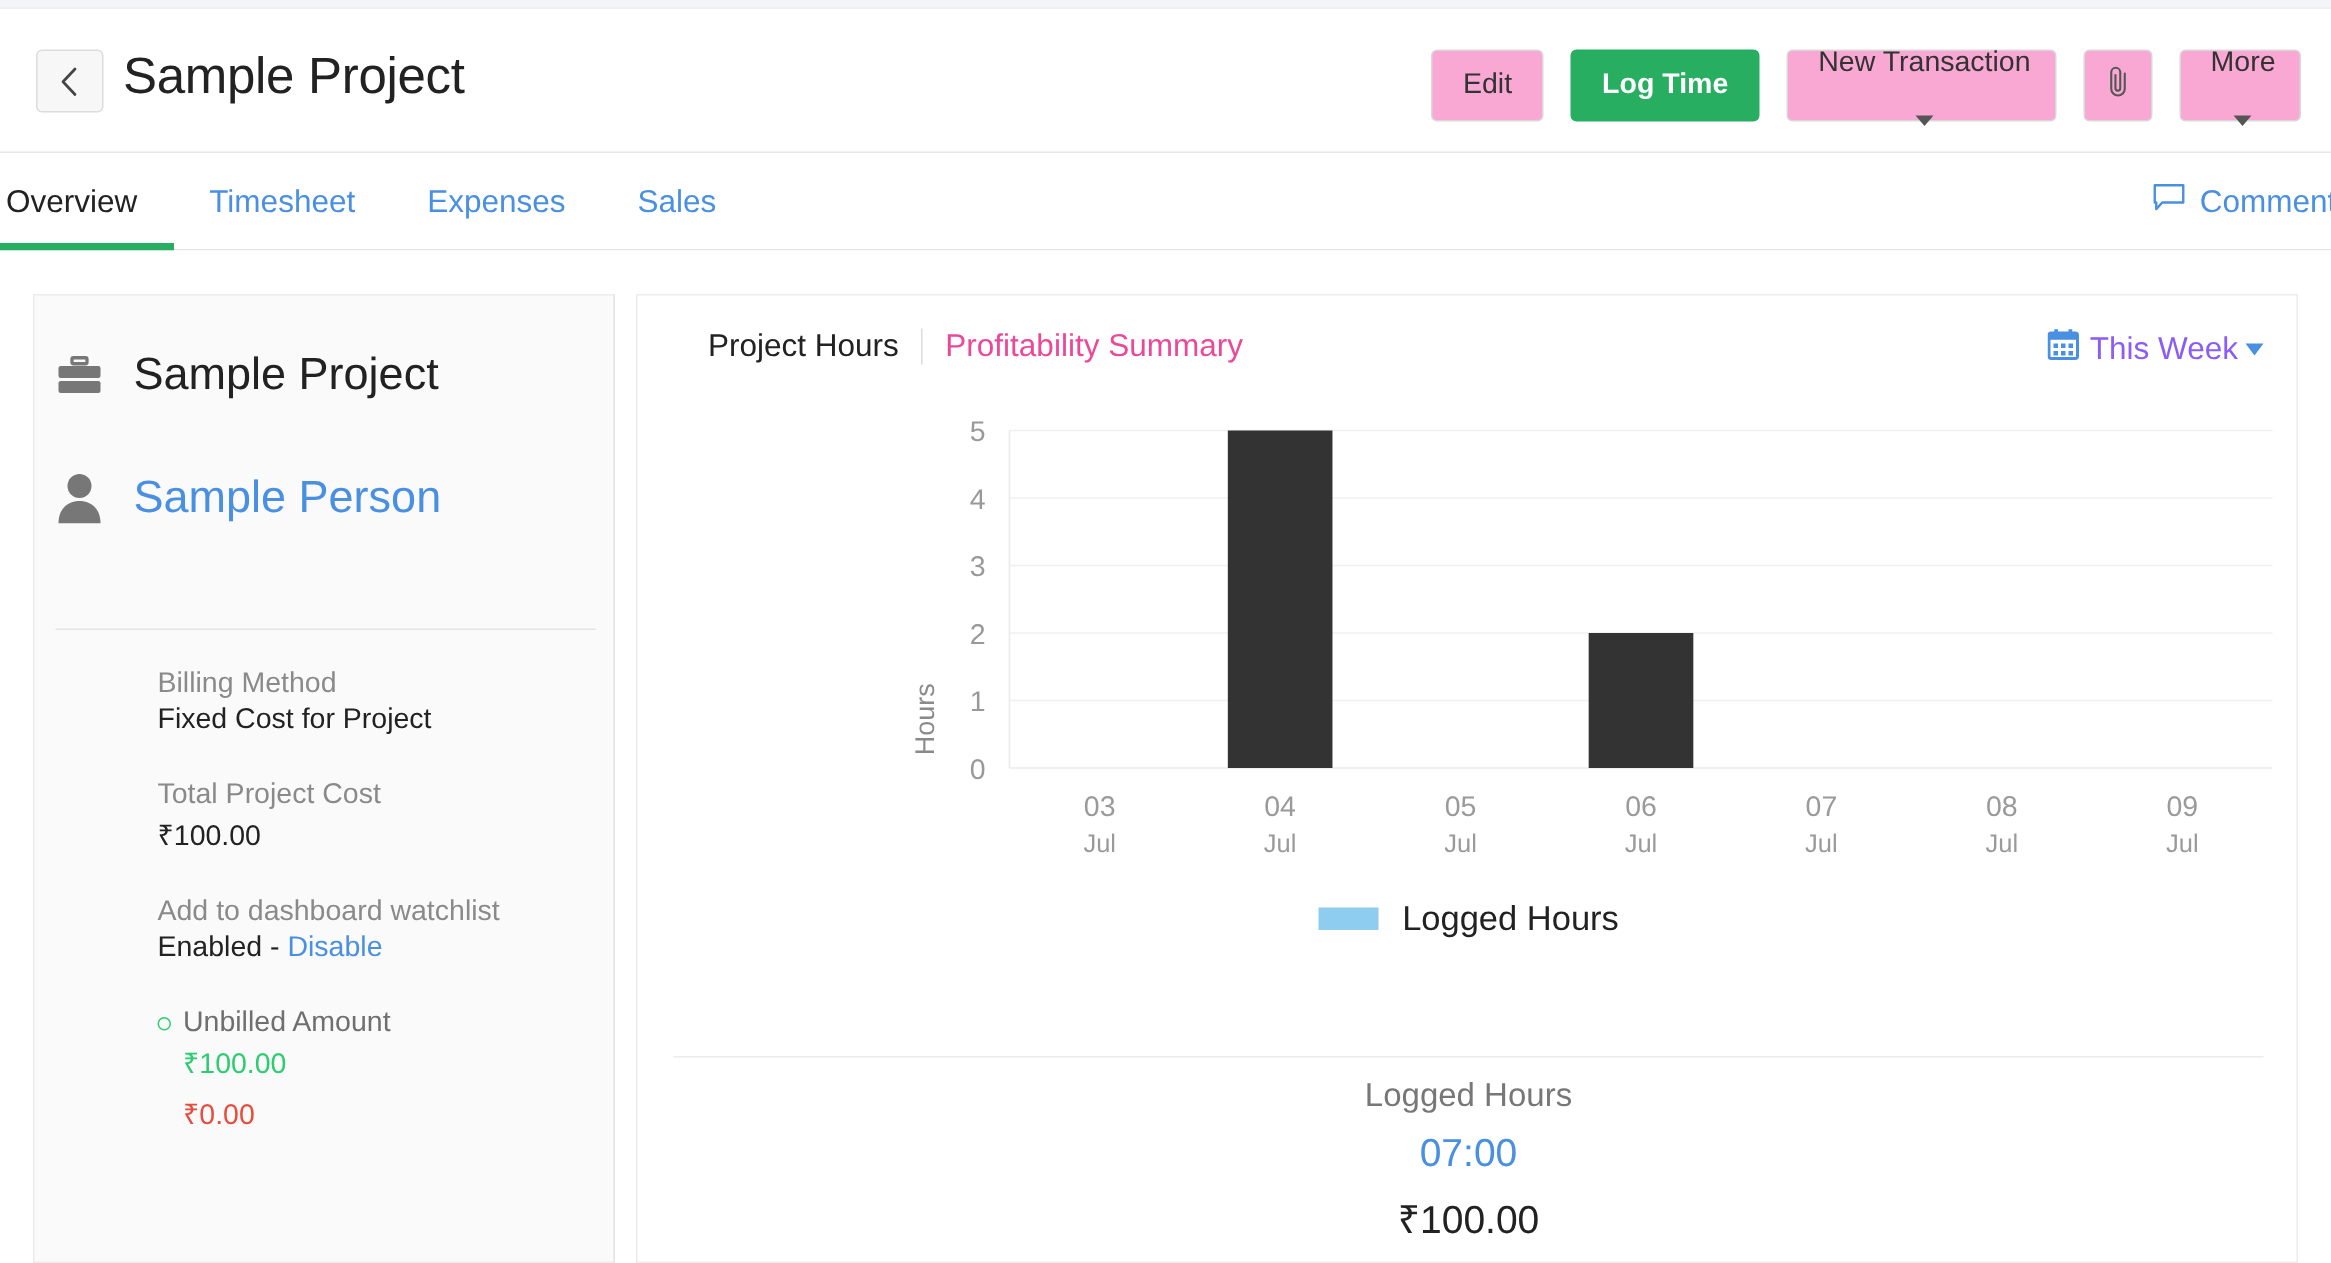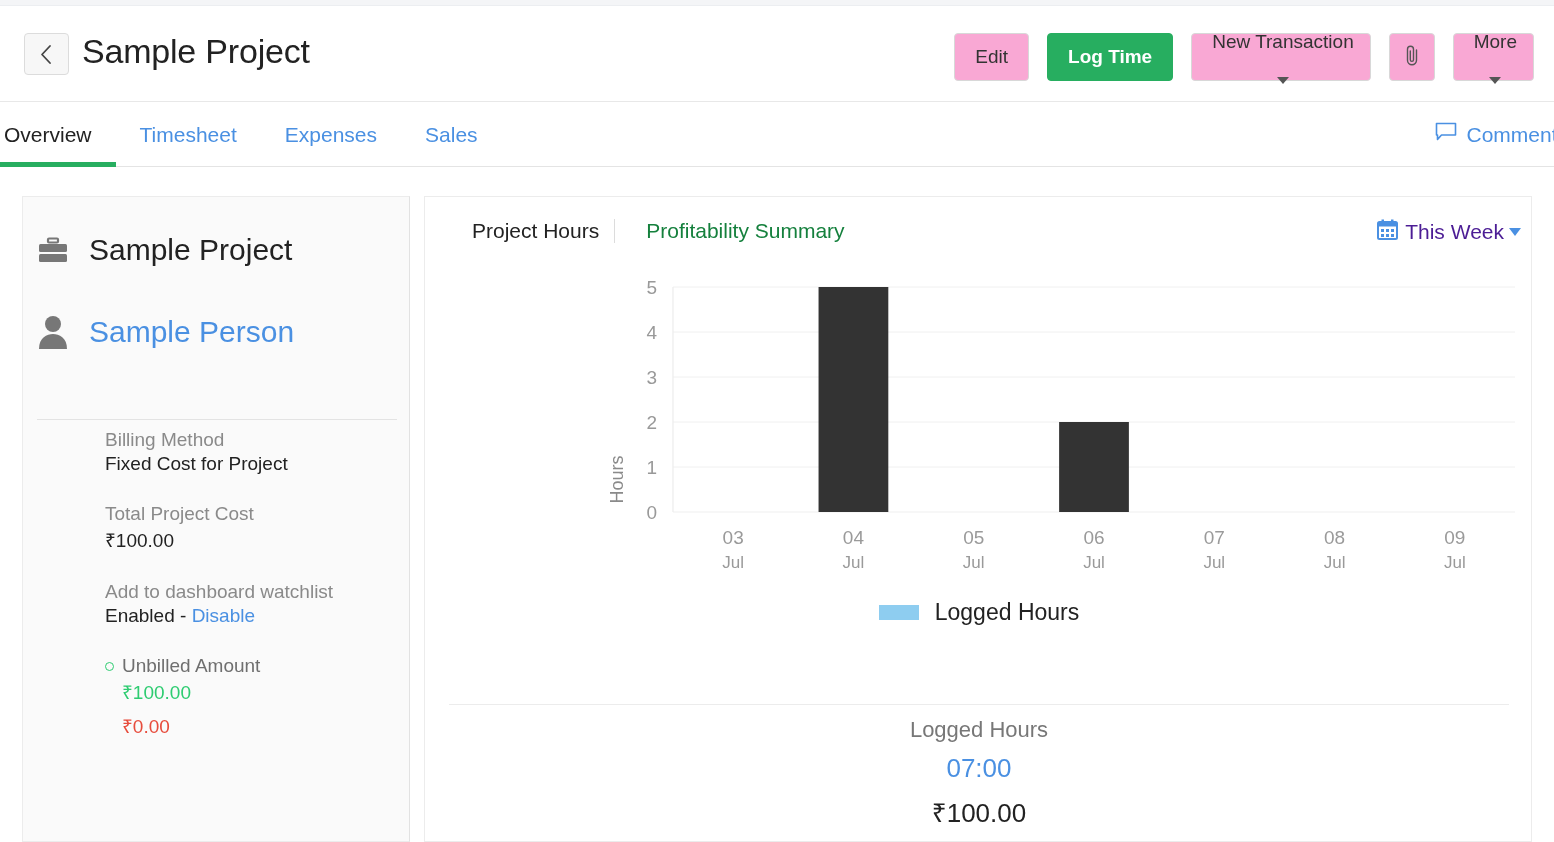--- a/index.html
+++ b/index.html
@@ -90,21 +90,21 @@
   .side-icon { width:52px; display:flex; align-items:center; justify-content:flex-start; color:#777; }
   .side-proj {
     left:14px; top:36px;
   }
   .side-proj .label { font-size:30px; color:#222; white-space:nowrap; }
   .side-person { left:14px; top:118px; }
   .side-person .label { font-size:30px; color:#4a90e2; white-space:nowrap; cursor:pointer; }
   .side-sep {
     position:absolute; left:14px; top:222px; width:360px; height:1px; background:#e3e3e3;
   }
-  .side-fields { position:absolute; left:82px; top:232px; width:300px; }
+  .side-fields { position:absolute; left:82px; top:248px; width:300px; }
   .fld-label { font-size:19px; color:#8a8a8a; margin-bottom:2px; }
   .fld-value { font-size:19px; color:#222; margin-bottom:28px; }
   .fld-value a { color:#4a90e2; text-decoration:none; cursor:pointer; }
   .amt-row { margin-top:8px; margin-bottom:6px; }
   .amt-label { font-size:19px; color:#6f6f6f; display:flex; align-items:center; gap:8px; }
   .dot {
     width:9px; height:9px; border-radius:50%; border:1.6px solid #2ecc71;
     background:transparent; display:inline-block; flex:0 0 auto;
   }
   .dot.red { border-color:#e74c3c; }
@@ -117,26 +117,26 @@
     position:absolute; left:424px; top:29px; width:1108px; height:646px;
     background:#fff; border:1px solid #ececec;
   }
   .chart-head {
     position:absolute; left:0; top:0; width:100%; height:70px;
   }
   .chart-tabs {
     position:absolute; left:47px; top:22px; display:flex; align-items:center; gap:0;
   }
   .chart-tab { font-size:21px; color:#222; cursor:pointer; white-space:nowrap; padding-right:15px; }
-  .chart-tab.link { color:#15803d; padding-left:31px; padding-right:0;
+  .chart-tab.link { color:#ec4899; padding-left:15px; padding-right:0;
     border-left:1px solid #dcdcdc; }
   .period-sel {
-    position:absolute; right:10px; top:22px;
+    position:absolute; right:22px; top:22px;
     display:flex; align-items:center; gap:7px;
-    font-size:21px; color:#4c1d95; cursor:pointer; white-space:nowrap;
+    font-size:21px; color:#8b5cf6; cursor:pointer; white-space:nowrap;
   }
   .period-sel .pcaret {
     width:0;height:0;border-left:6px solid transparent;border-right:6px solid transparent;
     border-top:8px solid #4a90e2; margin-left:-2px;
   }
 
   
   .plot { position:absolute; left:0; top:76px; width:1108px; height:440px; }
   .ylabel {
     position:absolute; left:168px; top:196px;

